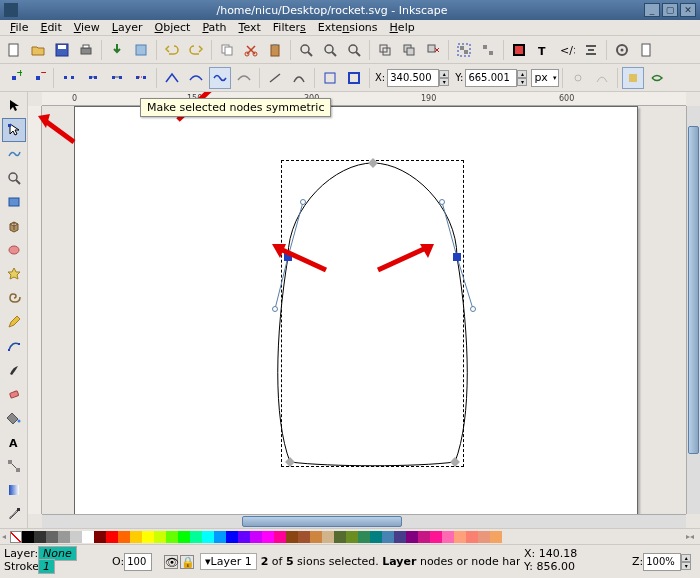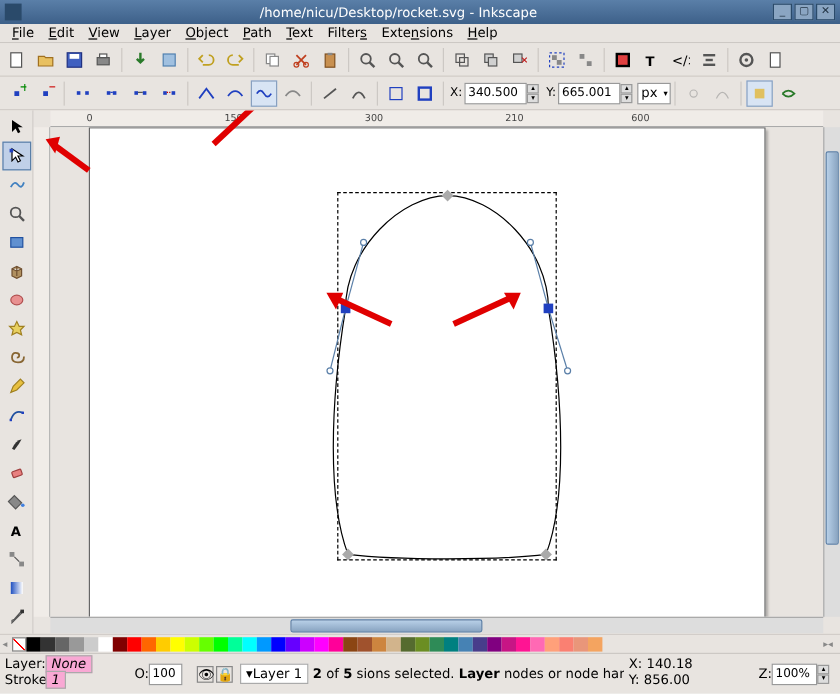--- a/index.html
+++ b/index.html
@@ -41,21 +41,21 @@
 .node.sel { width:8px; height:8px; background:#2040c0; transform:translate(-50%,-50%); }
 .handle { position:absolute; width:6px; height:6px; border:1px solid #5a7fa8; border-radius:50%; background:#fff; transform:translate(-50%,-50%); }
 .red-arrow { position:absolute; z-index:50; }
 .palette-row { height:16px; display:flex; align-items:center; border-top:1px solid #ccc8c4; padding:0 2px; }
 .palette-row .sw { width:12px; height:12px; border:0; cursor:pointer; }
 .palette-row .nosw { width:12px; height:12px; border:1px solid #888; background:linear-gradient(to top right,#fff 45%,red 45%,red 55%,#fff 55%); }
 .statusbar { height:34px; background:#e8e4e0; border-top:1px solid #ccc8c4; display:flex; font-size:10px; }
 .fillstroke { width:110px; padding:2px 4px; }
 .fillstroke .row { display:flex; align-items:center; height:13px; }
 .fillstroke .lbl { width:34px; }
-.fillstroke .val { border:1px solid #aaa; padding:0 4px; font-style:italic; background:#f9a8d4; }
+.fillstroke .val { border:1px solid #aaa; padding:0 4px; font-style:italic; background:#14b8a6; }
 .stat-mid { flex:1; display:flex; align-items:center; padding:0 4px; font-size:10px; white-space:nowrap; overflow:hidden; }
 .layer-sel { border:1px solid #aaa; padding:1px 4px; margin:0 4px; background:#fff; }
 .stat-right { width:110px; padding:2px 4px; font-size:10px; }
 .stat-right .row { display:flex; }
 .tbtn.active2 { background:#d8e4f4; border:1px solid #88a0c0; }
 </style>
 </head>
 <body>
 
 <div class="titlebar">
@@ -464,22 +464,22 @@
           <rect x="11" y="2" width="3" height="3" fill="#333"></rect>
         </svg>
       </div>
   </div>
 
   <div class="canvas-area">
     <div class="ruler-h">
       <span class="tick" style="left:30px">0</span>
       <span class="tick" style="left:145px">150</span>
       <span class="tick" style="left:262px">300</span>
-      <span class="tick" style="left:379px">210</span>
-      <span class="tick" style="left:484px">600</span>
+      <span class="tick" style="left:379px">190</span>
+      <span class="tick" style="left:517px">600</span>
     </div>
     <div class="ruler-v"></div>
     <div class="viewport">
       <div class="page">
 
         <div class="sel-rect" style="left:206px;top:53px;width:183px;height:307px"></div>
 
         <svg style="position:absolute;left:0;top:0" width="564" height="420">
           <path d="M 213 150 C 213 100 260 56 298 56 C 336 56 382 100 382 150 C 395 230 397 310 380 355 C 340 360 256 360 215 355 C 198 310 200 230 213 150 Z" fill="none" stroke="#000" stroke-width="1"></path>
 
@@ -501,20 +501,21 @@
         <div class="handle" style="left:398px;top:202px"></div>
       </div>
     </div>
     <div class="scroll-h">
         <div class="thumb"></div>
       </div>
     <div class="scroll-v">
         <div class="thumb"></div>
       </div>
 
+    <div class="tooltip" style="left:112px;top:6px">Make selected nodes symmetric</div>
 
     <svg class="red-arrow" style="left:140px;top:-22px" width="70" height="60">
         <path d="M10 50 L55 8" stroke="#e00000" stroke-width="5"></path>
         <path d="M50 5 L62 2 L58 15 Z" fill="#e00000"></path>
       </svg>
     <svg class="red-arrow" style="left:6px;top:18px" width="50" height="40">
         <path d="M40 32 L10 10" stroke="#e00000" stroke-width="5"></path>
         <path d="M4 6 L16 4 L12 18 Z" fill="#e00000"></path>
       </svg>
     <svg class="red-arrow" style="left:238px;top:148px" width="70" height="40">

